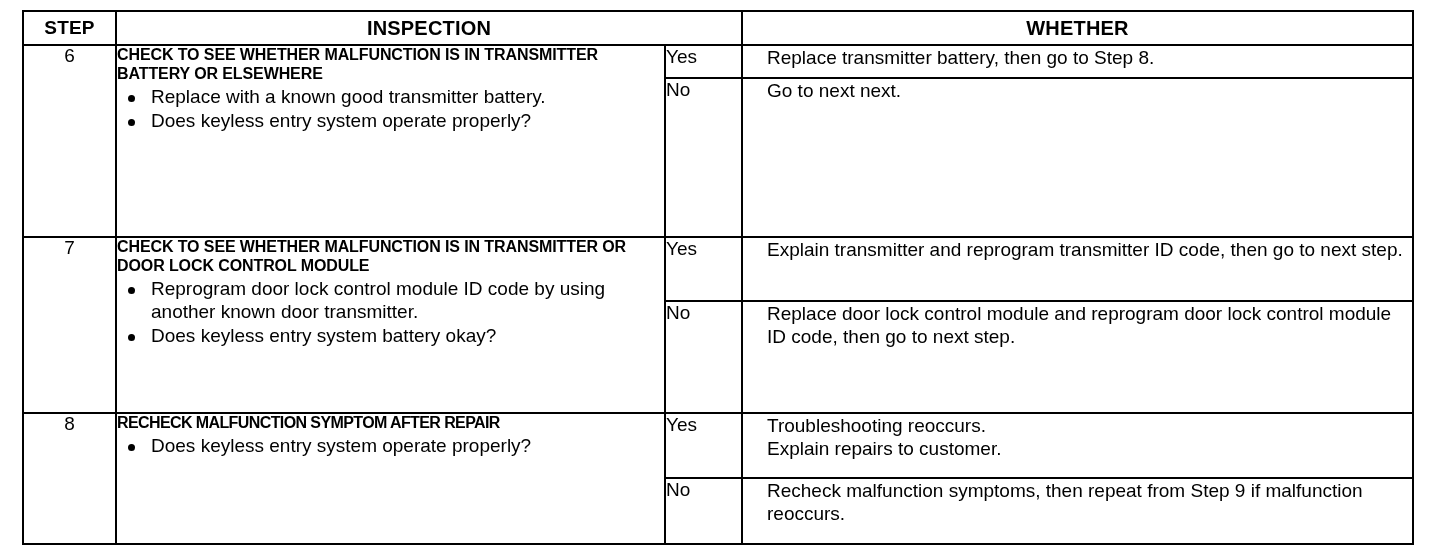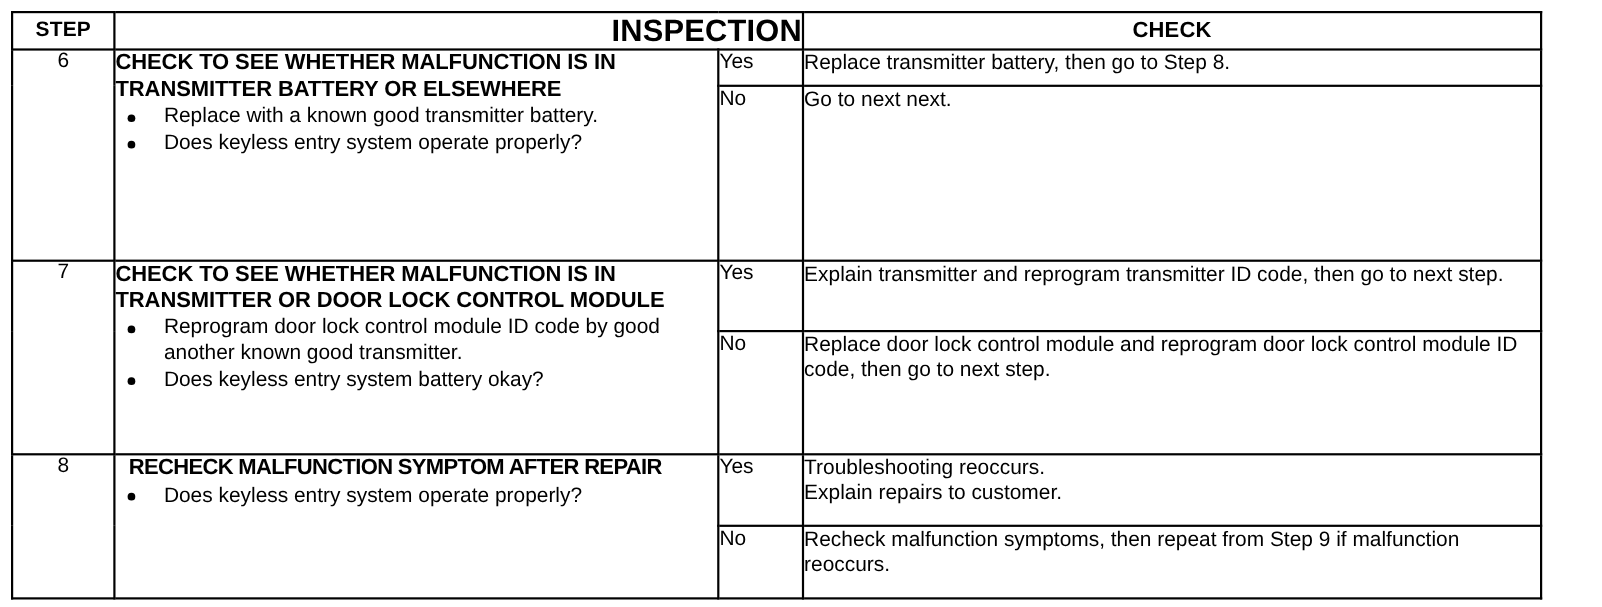--- a/index.html
+++ b/index.html
@@ -18,21 +18,21 @@
   .page {
     position: relative;
     width: 1456px;
     height: 552px;
     background: #ffffff;
   }
 
   
   .tbl-wrap {
     position: absolute;
-    left: 10px;
+    left: 22px;
     top: 10px;
     width: 1392px;
     height: 530px;
   }
 
   table.ts {
     border-collapse: collapse;
     table-layout: fixed;
     width: 1392px;
     height: 530px;
@@ -56,53 +56,53 @@
   .hdr-cell {
     height: 32px;
     text-align: center;
     vertical-align: middle;
     font-weight: bold;
     font-size: 20px;
     letter-spacing: 0.2px;
     line-height: 32px;
   }
   .hdr-step  { font-size: 19px; }
-  .hdr-insp  { font-size: 28px; text-align: right; }
+  .hdr-insp  { font-size: 20px; }
   .hdr-act   { font-size: 20px; }
 
   
   .step-cell {
     text-align: center;
     font-size: 19px;
     font-weight: normal;
     padding-top: 7px;
     line-height: 1.1;
   }
 
   
   .insp-cell {
     padding: 5px 6px 6px 9px;
   }
   .insp-title {
     font-weight: bold;
-    font-size: 20px;
+    font-size: 16px;
     line-height: 1.18;
     letter-spacing: -0.1px;
     margin: 0 0 1px 0;
   }
-  .insp-title.tight { letter-spacing: -0.6px; margin-left: 12px; }
+  .insp-title.tight { letter-spacing: -0.6px; }
 
   ul.bullets {
     list-style: none;
     margin: 1px 0 0 0;
     padding: 0;
   }
   ul.bullets li {
     position: relative;
-    padding-left: 44px;
+    padding-left: 34px;
     font-size: 19px;
     line-height: 1.22;
     margin-bottom: 1px;
     font-weight: normal;
   }
   ul.bullets li .bl {
     position: absolute;
     left: 11px;
     top: 0.52em;
     width: 7px;
@@ -118,21 +118,21 @@
     padding-top: 6px;
     line-height: 1.15;
   }
 
   
   .act-cell {
     padding: 5px 6px 6px 9px;
     font-size: 19px;
     line-height: 1.22;
   }
-  .act-line { display: block; }
+  .act-line { display: block; padding-left: 24px; }
 
   
   .r6  { height: 188px; }
   .r7  { height: 172px; }
   .r8  { height: 127px; }
 
   .y6 { height: 31px; }
   .n6 { height: 157px; }
   .y7 { height: 62px; }
   .n7 { height: 110px; }
@@ -149,21 +149,21 @@
         <col class="c-step">
           <col class="c-insp">
           <col class="c-yn">
           <col class="c-action">
       </colgroup>
 
       <tbody>
           <tr>
         <td class="hdr-cell hdr-step">STEP</td>
         <td class="hdr-cell hdr-insp" colspan="2">INSPECTION</td>
-        <td class="hdr-cell hdr-act">CHECK</td>
+        <td class="hdr-cell hdr-act">WHETHER</td>
       </tr>
 
       <tr>
         <td class="step-cell r6" rowspan="2">6</td>
         <td class="insp-cell r6" rowspan="2">
           <div class="insp-title">CHECK TO SEE WHETHER MALFUNCTION IS IN TRANSMITTER BATTERY OR ELSEWHERE</div>
           <ul class="bullets">
             <li><span class="bl"></span><span>Replace with a known good transmitter battery.</span></li>
             <li><span class="bl"></span><span>Does keyless entry system operate properly?</span></li>
           </ul>
@@ -178,21 +178,21 @@
         <td class="act-cell n6">
           <span class="act-line">Go to next next.</span>
         </td>
       </tr>
 
       <tr>
         <td class="step-cell r7" rowspan="2">7</td>
         <td class="insp-cell r7" rowspan="2">
           <div class="insp-title">CHECK TO SEE WHETHER MALFUNCTION IS IN TRANSMITTER OR DOOR LOCK CONTROL MODULE</div>
           <ul class="bullets">
-            <li><span class="bl"></span><span>Reprogram door lock control module ID code by good another known good transmitter.</span></li>
+            <li><span class="bl"></span><span>Reprogram door lock control module ID code by using another known door transmitter.</span></li>
             <li><span class="bl"></span><span>Does keyless entry system battery okay?</span></li>
           </ul>
         </td>
         <td class="yn-cell y7">Yes</td>
         <td class="act-cell y7">
           <span class="act-line">Explain transmitter and reprogram transmitter ID code, then go to next step.</span>
         </td>
       </tr>
       <tr>
         <td class="yn-cell n7">No</td>

